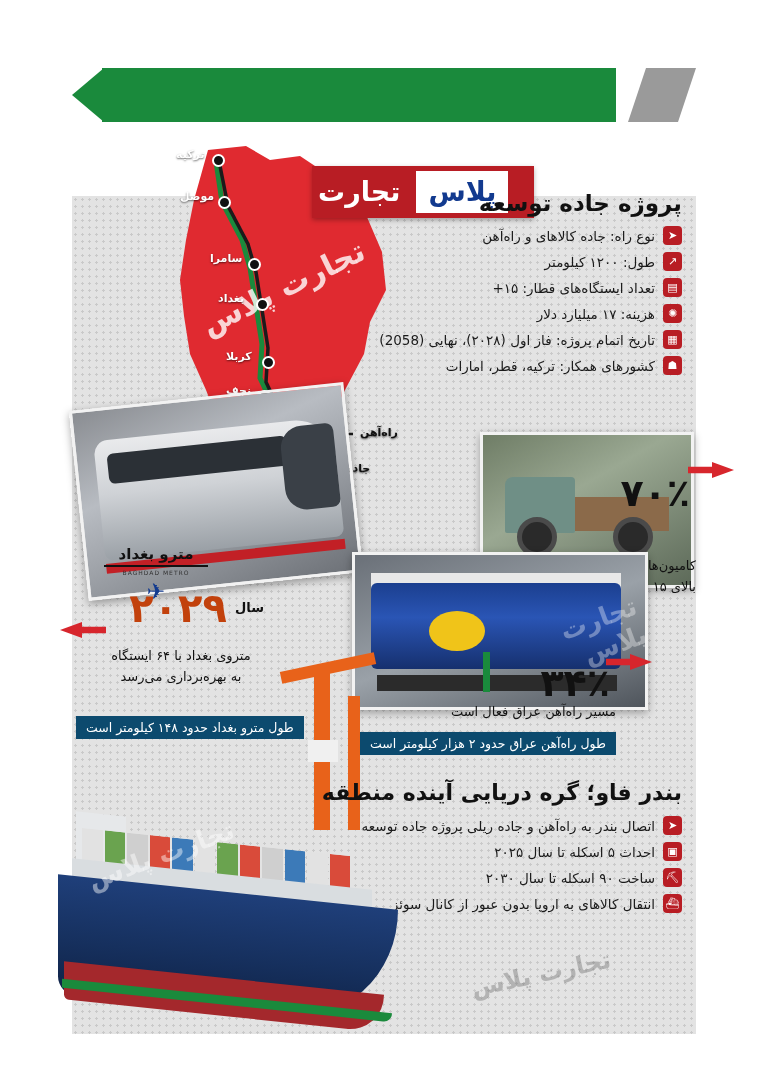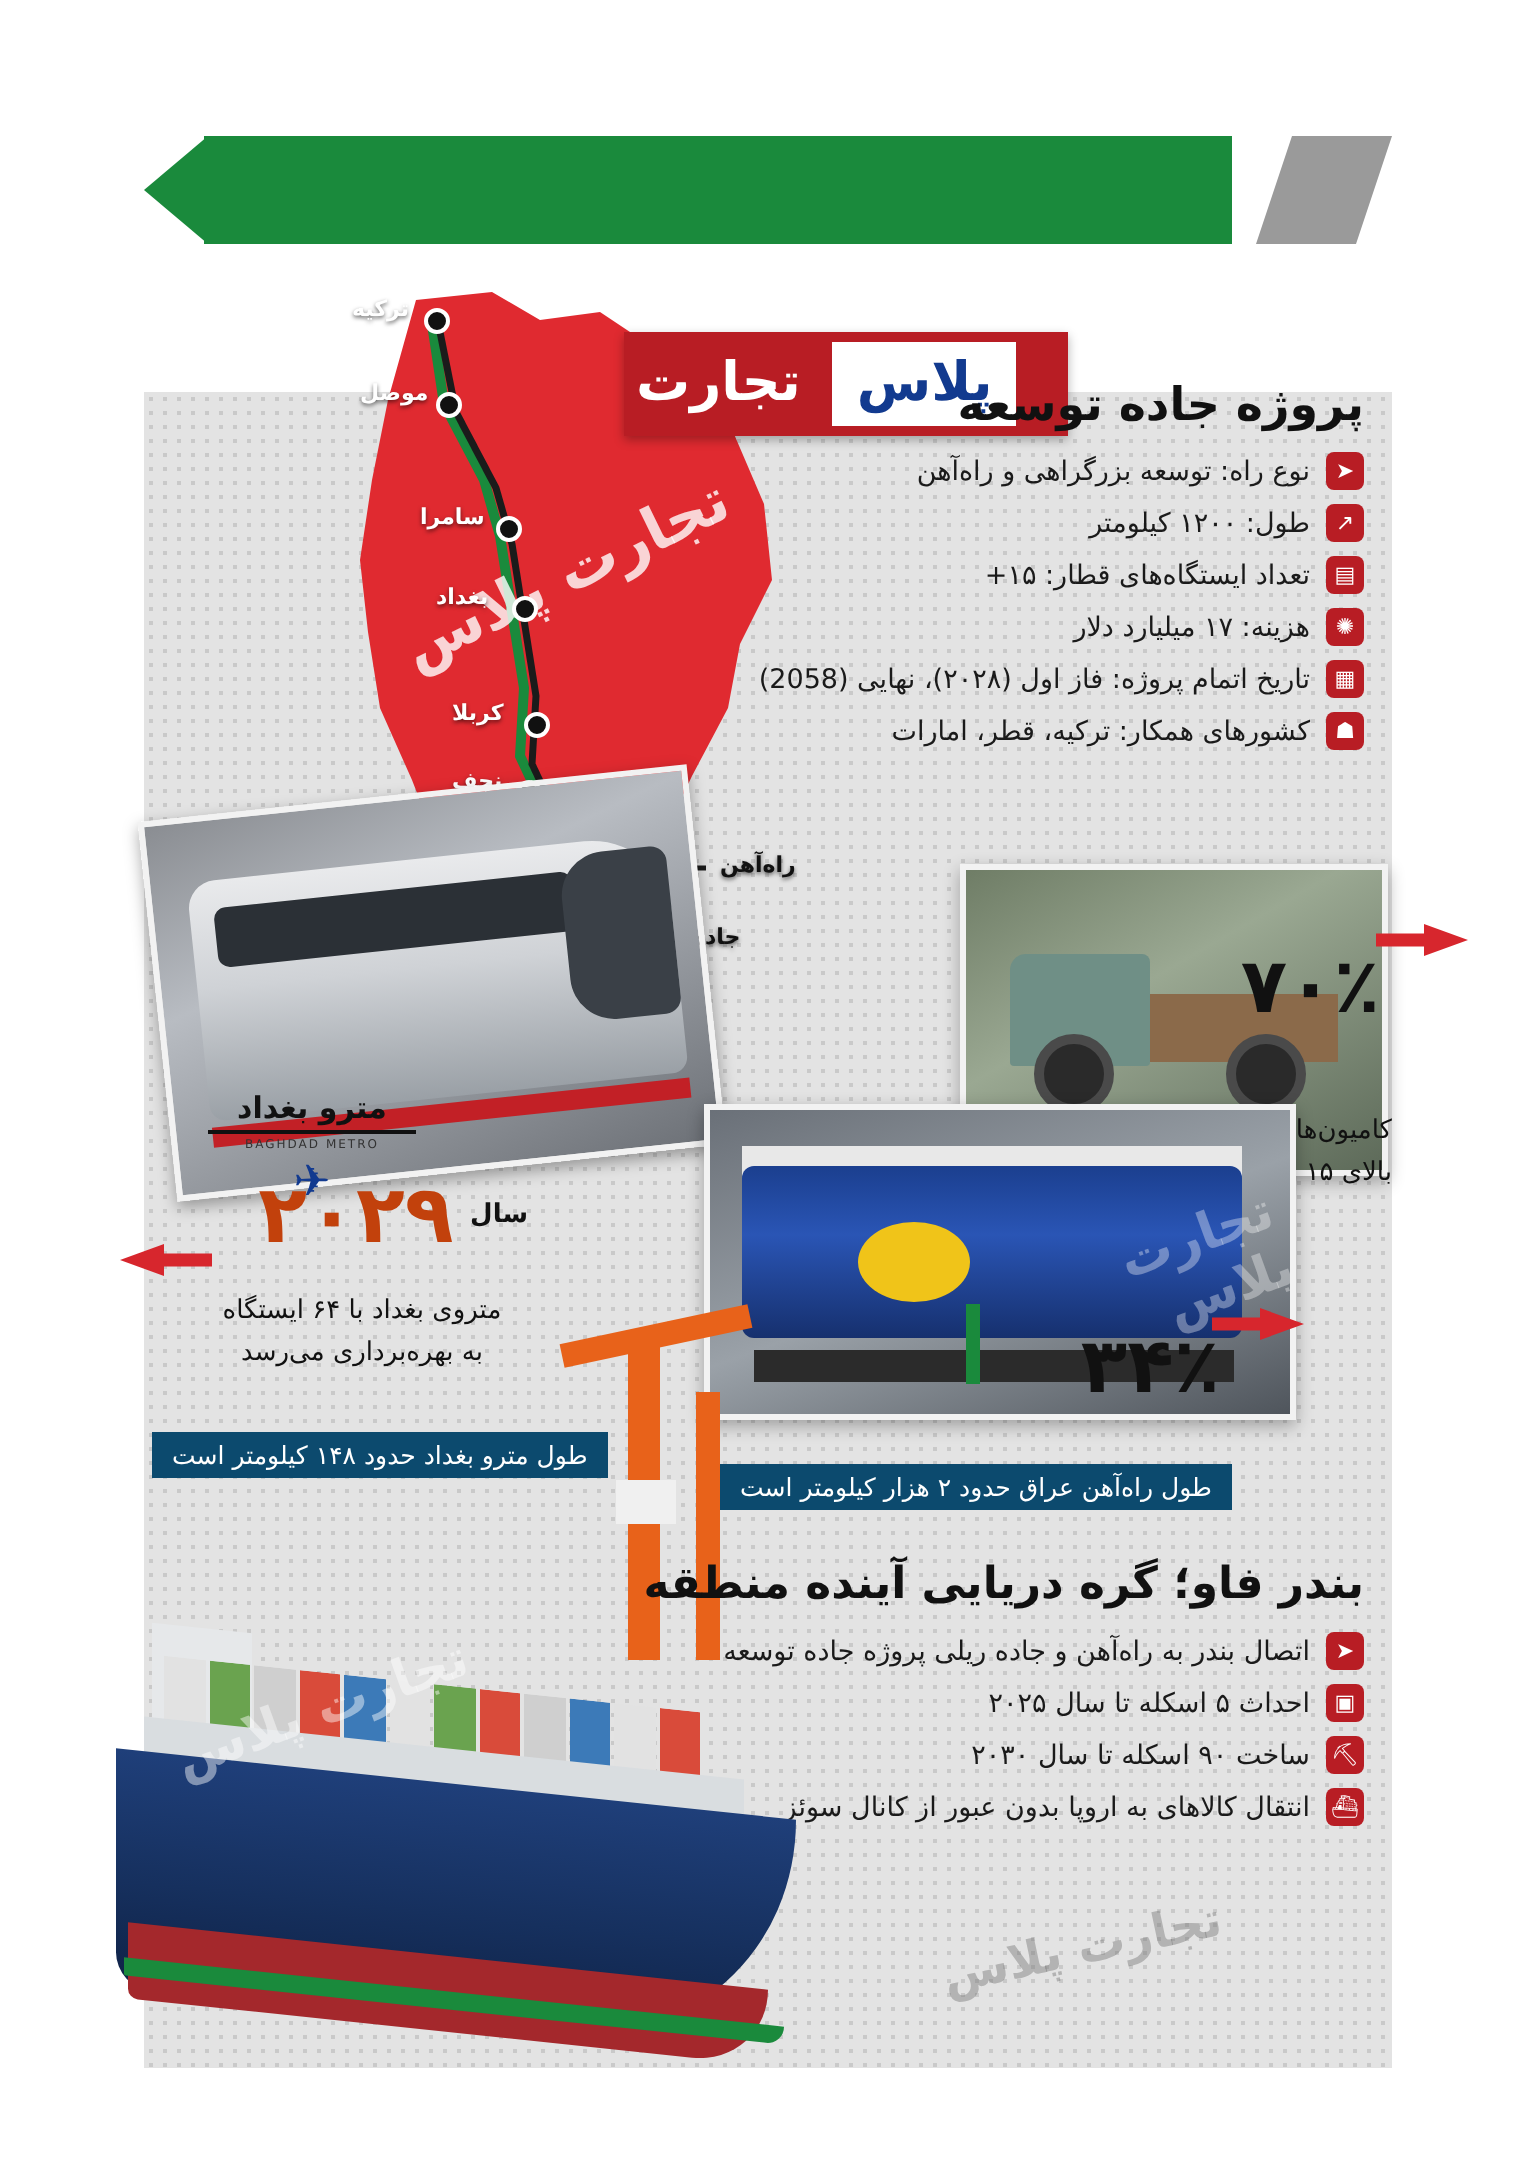--- a/index.html
+++ b/index.html
@@ -656,21 +656,21 @@
     <span class="logo-word1">تجارت</span>
     <span class="logo-box">
       <span class="logo-word2">پلاس</span>
     </span>
   </div>
 
   <div class="section-title" id="road-title">پروژه جاده توسعه</div>
   <div class="info-list" id="road-list">
     <div class="info-row">
       <span class="bullet-icon">➤</span>
-      <span class="info-text">نوع راه: توسعه بزرگراهی و راه‌آهن</span>
+      <span class="info-text">نوع راه: جاده کالاهای و راه‌آهن</span>
     </div>
     <div class="info-row">
       <span class="bullet-icon">↗</span>
       <span class="info-text">طول: ۱۲۰۰ کیلومتر</span>
     </div>
     <div class="info-row">
       <span class="bullet-icon">▤</span>
       <span class="info-text">تعداد ایستگاه‌های قطار: ۱۵+</span>
     </div>
     <div class="info-row">
@@ -732,20 +732,21 @@
     <div class="train-body"></div>
     <div class="train-yellow"></div>
     <div class="train-wheels"></div>
     <div class="train-wm">تجارت پلاس</div>
   </div>
   <div class="green-bar-left"></div>
   <div class="pct-box" id="train-pct">
     <div class="pct-value">۳۴٪</div>
   </div>
   <div class="red-arrow" id="train-arrow"></div>
+  <div class="caption-lines" id="train-caption">مسیر راه‌آهن عراق فعال است</div>
   <div class="green-tag" id="train-tag">طول راه‌آهن عراق حدود ۲ هزار کیلومتر است</div>
 
   <div class="crane">
     <div class="crane-arm"></div>
     <div class="crane-col"></div>
     <div class="crane-col2"></div>
     <div class="crane-cab"></div>
   </div>
 
   <div class="section-title" id="port-title">بندر فاو؛ گره دریایی آینده منطقه</div>

